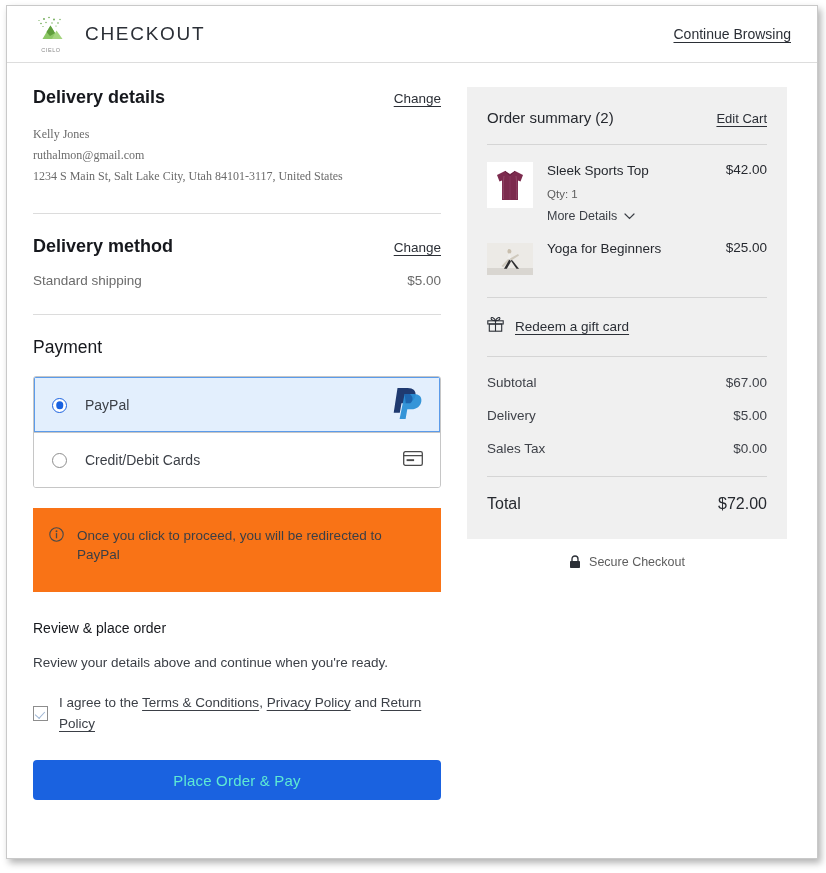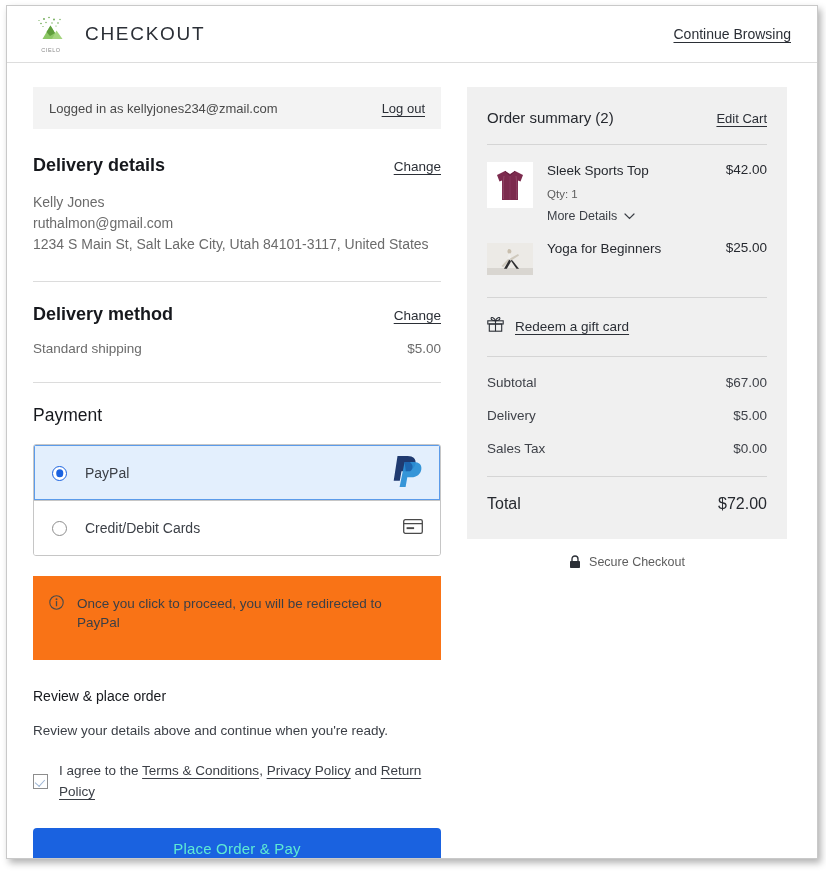--- a/index.html
+++ b/index.html
@@ -113,23 +113,24 @@
   }
   .sec-title {
     font-size: 18px;
     color: #16181d;
     font-weight: 700;
   }
   .sec-title.light { font-weight: 400; font-size: 17.5px; }
   .sec-head .spacer { flex: 1; }
 
   .addr-line {
-    font-size: 14px;
+    font-size: 12px;
     color: #6b6b6b;
     line-height: 21px;
+    font-family: Liberation Serif, serif;
   }
 
   .rule {
     height: 1px;
     background: #dcdcdc;
     margin: 26px 0 22px 0;
   }
 
   .row-line {
     display: flex;
@@ -409,25 +410,20 @@
       <div class="page-title">CHECKOUT</div>
     </div>
     <div class="header-spacer"></div>
     <div class="link">Continue Browsing</div>
   </div>
 
   <div class="content">
 
     <div class="col-left">
 
-      <div class="logged-bar">
-        <div class="logged-text">Logged in as kellyjones234@zmail.com</div>
-        <div class="spacer"></div>
-        <div class="link">Log out</div>
-      </div>
 
       <div>
         <div class="sec-head">
           <div class="sec-title">Delivery details</div>
           <div class="spacer"></div>
           <div class="link">Change</div>
         </div>
         <div class="addr-line">Kelly Jones</div>
         <div class="addr-line">ruthalmon@gmail.com</div>
         <div class="addr-line">1234 S Main St, Salt Lake City, Utah 84101-3117, United States</div>

